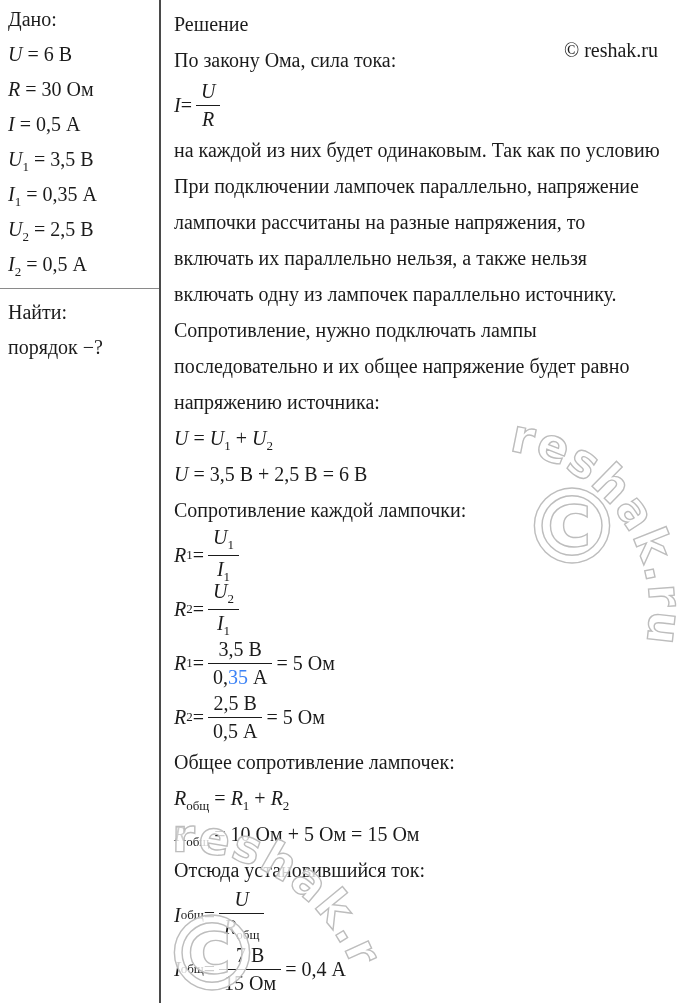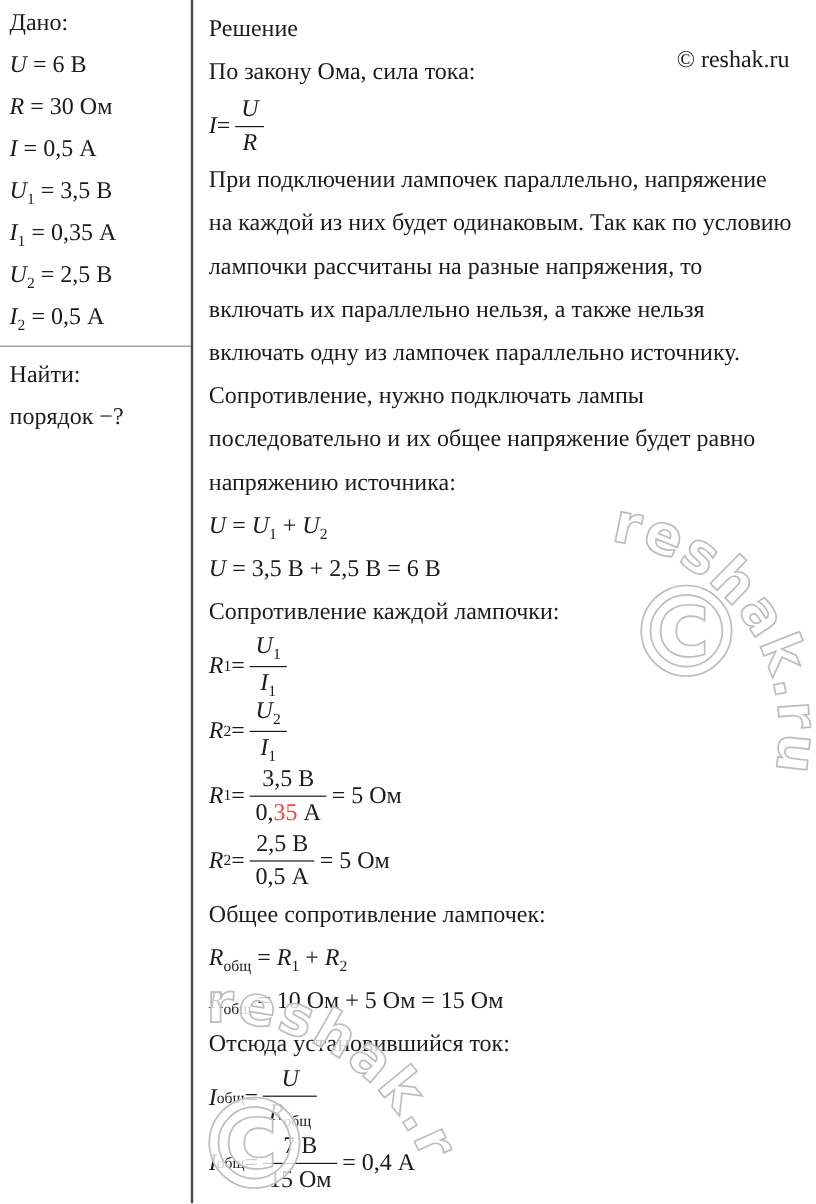--- a/index.html
+++ b/index.html
@@ -29,21 +29,21 @@
   }
   
   .sol-col {
     position:absolute; left:174px; top:0;
     width:506px; padding-top:6px;
   }
   .line  { height:36px; line-height:36px; font-size:20px; white-space:nowrap; }
   .fline { height:54px; display:flex; align-items:center; font-size:20px; white-space:nowrap; }
   i { font-style: italic; }
   sub { font-size:13px; }
-  .light { color:#ef4444; }
+  .light { color:#3b82f6; }
   .frac { display:inline-flex; flex-direction:column; text-align:center; margin:0 4px; }
   .frac .num { padding:0 5px 2px; border-bottom:1.5px solid #1b1b1b; }
   .frac .den { padding:2px 5px 0; }
   
   .copyright {
     position:absolute; top:3px; right:22px;
     font-size:20px; white-space:nowrap;margin-top:36px;
   }
   
   .wm { position:absolute; left:0; top:0; pointer-events:none; z-index:10; }
@@ -87,22 +87,22 @@
     <div class="line">Решение</div>
     <div class="line">По закону Ома, сила тока:</div>
     <div class="fline">
         <i>I</i>
         <span> = </span>
         <span class="frac">
           <span class="num"><i>U</i></span>
           <span class="den"><i>R</i></span>
         </span>
       </div>
+    <div class="line">на каждой из них будет одинаковым. Так как по условию</div>
     <div class="line">При подключении лампочек параллельно, напряжение</div>
-    <div class="line">на каждой из них будет одинаковым. Так как по условию</div>
     <div class="line">лампочки рассчитаны на разные напряжения, то</div>
     <div class="line">включать их параллельно нельзя, а также нельзя</div>
     <div class="line">включать одну из лампочек параллельно источнику.</div>
     <div class="line">Сопротивление, нужно подключать лампы</div>
     <div class="line">последовательно и их общее напряжение будет равно</div>
     <div class="line">напряжению источника:</div>
     <div class="line"><i>U</i><span> = </span><i>U</i><sub>1</sub><span> + </span><i>U</i><sub>2</sub></div>
     <div class="line"><i>U</i><span> = 3,5 В + 2,5 В = 6 В</span></div>
     <div class="line">Сопротивление каждой лампочки:</div>
     <div class="fline">

